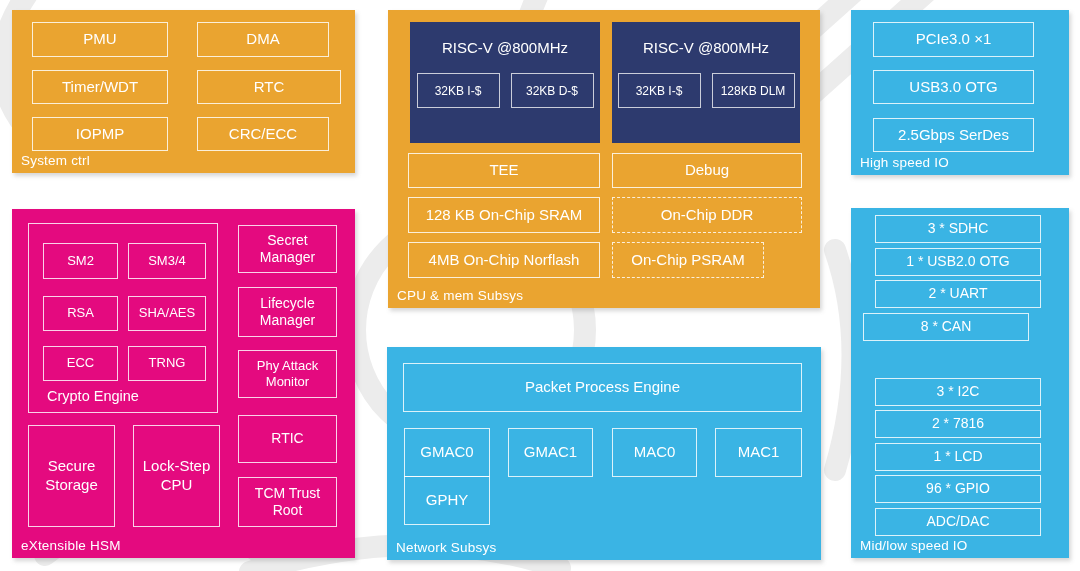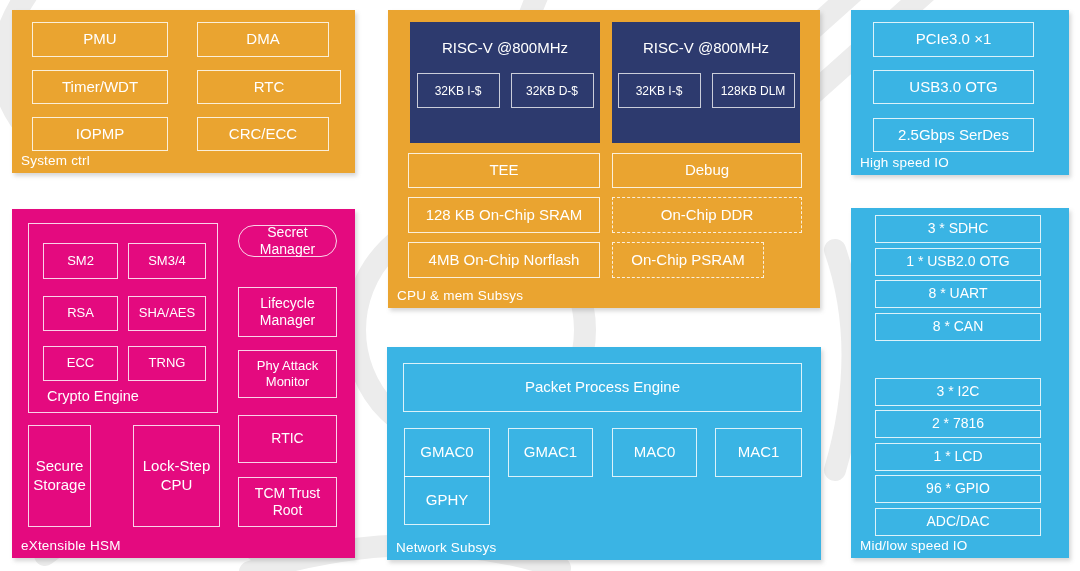--- a/index.html
+++ b/index.html
@@ -74,27 +74,27 @@
     <div class="group" style="left:16px; top:14px; width:190px; height:190px;">
       <div class="box small-text" style="left:14px; top:19px; width:75px; height:36px;">SM2</div>
       <div class="box small-text" style="left:99px; top:19px; width:78px; height:36px;">SM3/4</div>
       <div class="box small-text" style="left:14px; top:72px; width:75px; height:35px;">RSA</div>
       <div class="box small-text" style="left:99px; top:72px; width:78px; height:35px;">SHA/AES</div>
       <div class="box small-text" style="left:14px; top:122px; width:75px; height:35px;">ECC</div>
       <div class="box small-text" style="left:99px; top:122px; width:78px; height:35px;">TRNG</div>
       <div class="group-label">Crypto Engine</div>
     </div>
 
-    <div class="box mid-text" style="left:226px; top:16px; width:99px; height:32px;border-radius:17px;">Secret Manager</div>
+    <div class="box mid-text" style="left:226px; top:16px; width:99px; height:48px;">Secret Manager</div>
     <div class="box mid-text" style="left:226px; top:78px; width:99px; height:50px;">Lifecycle Manager</div>
     <div class="box small-text" style="left:226px; top:141px; width:99px; height:48px;">Phy Attack Monitor</div>
     <div class="box mid-text" style="left:226px; top:268px; width:99px; height:50px;">TCM Trust Root</div>
     <div class="box mid-text" style="left:226px; top:206px; width:99px; height:48px;">RTIC</div>
 
-    <div class="box" style="left:16px; top:216px; width:63px; height:102px; padding:0 10px;">Secure Storage</div>
+    <div class="box" style="left:16px; top:216px; width:87px; height:102px; padding:0 10px;">Secure Storage</div>
     <div class="box" style="left:121px; top:216px; width:87px; height:102px; padding:0 6px;">Lock-Step CPU</div>
 
     <div class="panel-label">eXtensible HSM</div>
   </div>
 
   <div class="panel" style="left: 388px; top: 10px; width: 432px; height: 298px; background-color: rgb(234, 164, 48);">
 
     <div class="core" style="left: 22px; top: 12px; width: 190px; height: 121px; background-color: rgb(45, 58, 110);">
       <div class="core-title">RISC-V @800MHz</div>
       <div class="core-caches">
@@ -139,22 +139,22 @@
   <div class="panel" style="left: 851px; top: 10px; width: 218px; height: 165px; background-color: rgb(58, 180, 228);">
     <div class="box" style="left:22px; top:12px; width:161px; height:35px;">PCIe3.0 ×1</div>
     <div class="box" style="left:22px; top:60px; width:161px; height:34px;">USB3.0 OTG</div>
     <div class="box" style="left:22px; top:108px; width:161px; height:34px;">2.5Gbps SerDes</div>
     <div class="panel-label">High speed IO</div>
   </div>
 
   <div class="panel" style="left: 851px; top: 208px; width: 218px; height: 350px; background-color: rgb(58, 180, 228);">
     <div class="box mid-text" style="left:24px; top:7px; width:166px; height:28px;">3 * SDHC</div>
     <div class="box mid-text" style="left:24px; top:39.5px; width:166px; height:28px;">1 * USB2.0 OTG</div>
-    <div class="box mid-text" style="left:24px; top:72px; width:166px; height:28px;">8 * UART</div>
-    <div class="box mid-text" style="left:24px; top:104.5px; width:166px; height:28px;">8 * CAN</div>
+    <div class="box mid-text" style="left:24px; top:72px; width:166px; height:28px;">2 * UART</div>
+    <div class="box mid-text" style="left:12px; top:104.5px; width:166px; height:28px;">8 * CAN</div>
     <div class="box mid-text" style="left:24px; top:169.5px; width:166px; height:28px;">3 * I2C</div>
     <div class="box mid-text" style="left:24px; top:202px; width:166px; height:28px;">2 * 7816</div>
     <div class="box mid-text" style="left:24px; top:234.5px; width:166px; height:28px;">1 * LCD</div>
     <div class="box mid-text" style="left:24px; top:267px; width:166px; height:28px;">96 * GPIO</div>
     <div class="box mid-text" style="left:24px; top:299.5px; width:166px; height:28px;">ADC/DAC</div>
     <div class="panel-label">Mid/low speed IO</div>
   </div>
 
 </div>
 

